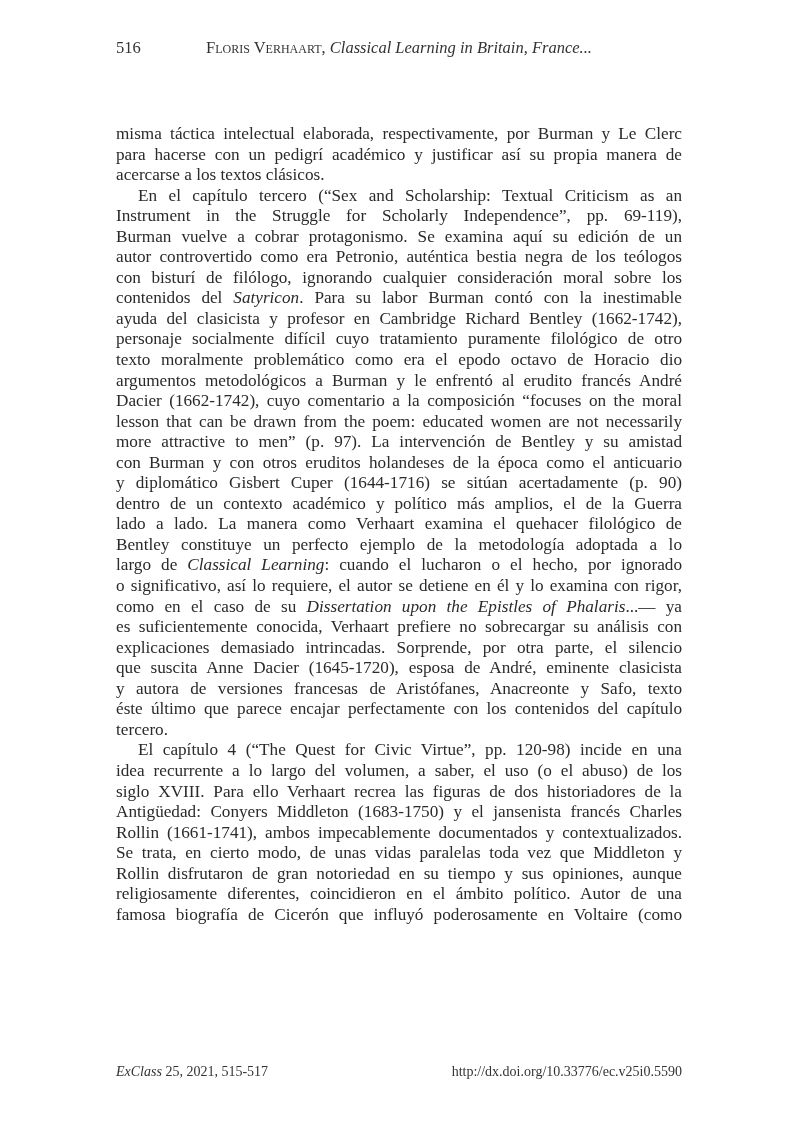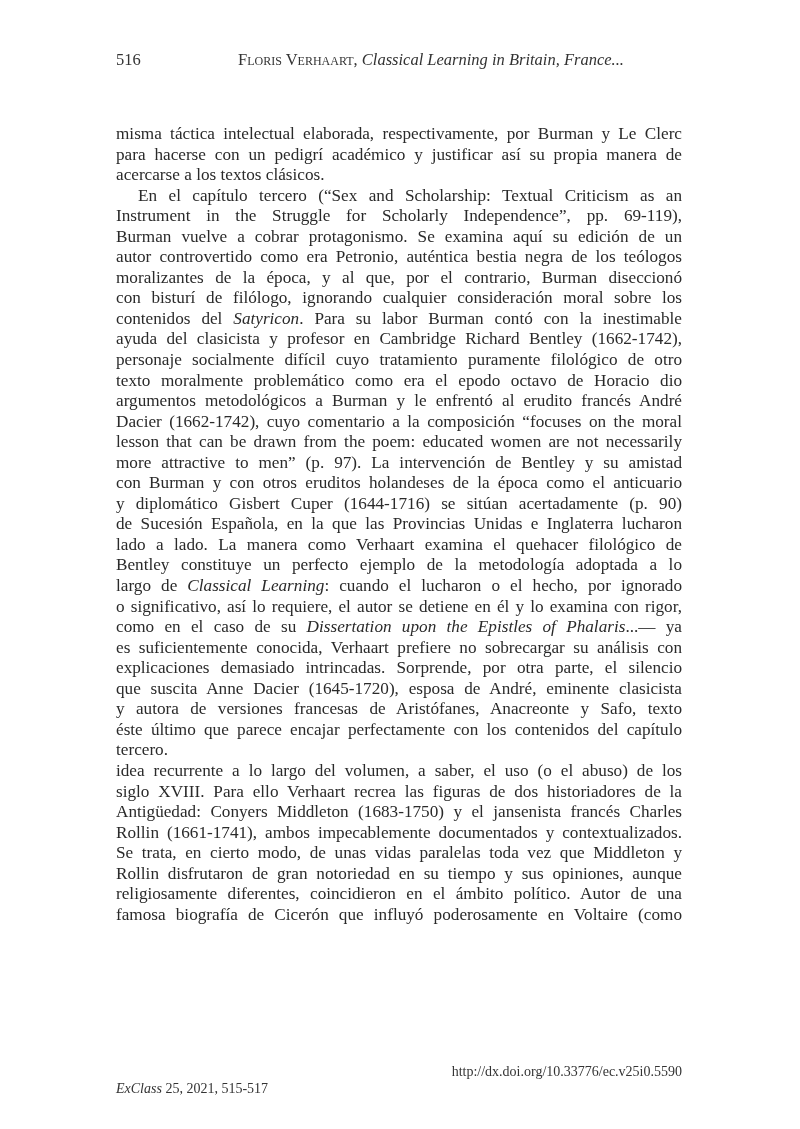--- a/index.html
+++ b/index.html
@@ -10,39 +10,38 @@
     body {
       width: 800px;
       height: 1129px;
       position: relative;
       overflow: hidden;
       color: #2a2a2a;
       font-family: "Liberation Serif", "DejaVu Serif", serif;
     }
     .running-head {
       position: absolute;
-      top: 48px;
+      top: 36px;
       left: 116px;
       width: 566px;
       height: 24px;
       font-size: 16.5px;
       line-height: 24px;
       color: #333;
     }
     .running-head .page-num {
       position: absolute;
       left: 0;
       top: 0;
     }
     .running-head .head-title {
       position: absolute;
       left: 90px;
       top: 0;
       white-space: nowrap;
-      margin-left: 32px;
     }
     .smallcaps {
       font-variant: small-caps;
     }
     .ital { font-style: italic; }
 
     .body-text {
       position: absolute;
       top: 124px;
       left: 116px;
@@ -70,21 +69,21 @@
       left: 116px;
       width: 566px;
       height: 20px;
       font-size: 14px;
       line-height: 20px;
       color: #333;
     }
     .footer .citation {
       position: absolute;
       left: 0;
-      top: 17px;
+      top: 0;
     }
     .footer .doi {
       position: absolute;
       right: 0;
       top: 0;
     }
   </style>
 </head>
 <body>
 
@@ -94,44 +93,44 @@
 </div>
 
 <div class="body-text" id="body-text">
     <span class="line"><span>misma táctica intelectual elaborada, respectivamente, por Burman y Le Clerc</span></span>
     <span class="line"><span>para hacerse con un pedigrí académico y justificar así su propia manera de</span></span>
     <span class="line last"><span>acercarse a los textos clásicos.</span></span>
     <span class="line indent"><span>En el capítulo tercero (“Sex and Scholarship: Textual Criticism as an</span></span>
     <span class="line"><span>Instrument in the Struggle for Scholarly Independence”, pp. 69-119),</span></span>
     <span class="line"><span>Burman vuelve a cobrar protagonismo. Se examina aquí su edición de un</span></span>
     <span class="line"><span>autor controvertido como era Petronio, auténtica bestia negra de los teólogos</span></span>
-    <span class="line"><span>moralizantes de la época, y al que, por el contrario, Burman diseccionó</span></span>
     <span class="line"><span>con bisturí de filólogo, ignorando cualquier consideración moral sobre los</span></span>
     <span class="line"><span>contenidos del </span><span class="ital">Satyricon</span><span>. Para su labor Burman contó con la inestimable</span></span>
     <span class="line"><span>ayuda del clasicista y profesor en Cambridge Richard Bentley (1662-1742),</span></span>
     <span class="line"><span>personaje socialmente difícil cuyo tratamiento puramente filológico de otro</span></span>
     <span class="line"><span>texto moralmente problemático como era el epodo octavo de Horacio dio</span></span>
     <span class="line"><span>argumentos metodológicos a Burman y le enfrentó al erudito francés André</span></span>
     <span class="line"><span>Dacier (1662-1742), cuyo comentario a la composición “focuses on the moral</span></span>
     <span class="line"><span>lesson that can be drawn from the poem: educated women are not necessarily</span></span>
     <span class="line"><span>more attractive to men” (p. 97). La intervención de Bentley y su amistad</span></span>
     <span class="line"><span>con Burman y con otros eruditos holandeses de la época como el anticuario</span></span>
     <span class="line"><span>y diplomático Gisbert Cuper (1644-1716) se sitúan acertadamente (p. 90)</span></span>
-    <span class="line"><span>de Sucesión Española, en la que las Provincias Unidas e Inglaterra lucharon</span></span>
+    <span class="line"><span>dentro de un contexto académico y político más amplios, el de la Guerra</span></span>
     <span class="line"><span>lado a lado. La manera como Verhaart examina el quehacer filológico de</span></span>
     <span class="line"><span>Bentley constituye un perfecto ejemplo de la metodología adoptada a lo</span></span>
     <span class="line"><span>largo de </span><span class="ital">Classical Learning</span><span>: cuando el lucharon o el hecho, por ignorado</span></span>
     <span class="line"><span>o significativo, así lo requiere, el autor se detiene en él y lo examina con rigor,</span></span>
     <span class="line"><span>como en el caso de su </span><span class="ital">Dissertation upon the Epistles of Phalaris</span><span>...— ya</span></span>
     <span class="line"><span>es suficientemente conocida, Verhaart prefiere no sobrecargar su análisis con</span></span>
     <span class="line"><span>explicaciones demasiado intrincadas. Sorprende, por otra parte, el silencio</span></span>
     <span class="line"><span>que suscita Anne Dacier (1645-1720), esposa de André, eminente clasicista</span></span>
     <span class="line"><span>y autora de versiones francesas de Aristófanes, Anacreonte y Safo, texto</span></span>
     <span class="line"><span>éste último que parece encajar perfectamente con los contenidos del capítulo</span></span>
     <span class="line last"><span>tercero.</span></span>
+    <span class="line indent"><span>El capítulo 4 (“The Quest for Civic Virtue”, pp. 120-98) incide en una</span></span>
     <span class="line"><span>idea recurrente a lo largo del volumen, a saber, el uso (o el abuso) de los</span></span>
     <span class="line"><span>siglo XVIII. Para ello Verhaart recrea las figuras de dos historiadores de la</span></span>
     <span class="line"><span>Antigüedad: Conyers Middleton (1683-1750) y el jansenista francés Charles</span></span>
     <span class="line"><span>Rollin (1661-1741), ambos impecablemente documentados y contextualizados.</span></span>
     <span class="line"><span>Se trata, en cierto modo, de unas vidas paralelas toda vez que Middleton y</span></span>
     <span class="line"><span>Rollin disfrutaron de gran notoriedad en su tiempo y sus opiniones, aunque</span></span>
     <span class="line"><span>religiosamente diferentes, coincidieron en el ámbito político. Autor de una</span></span>
     <span class="line"><span>famosa biografía de Cicerón que influyó poderosamente en Voltaire (como</span></span>
   </div>
 

